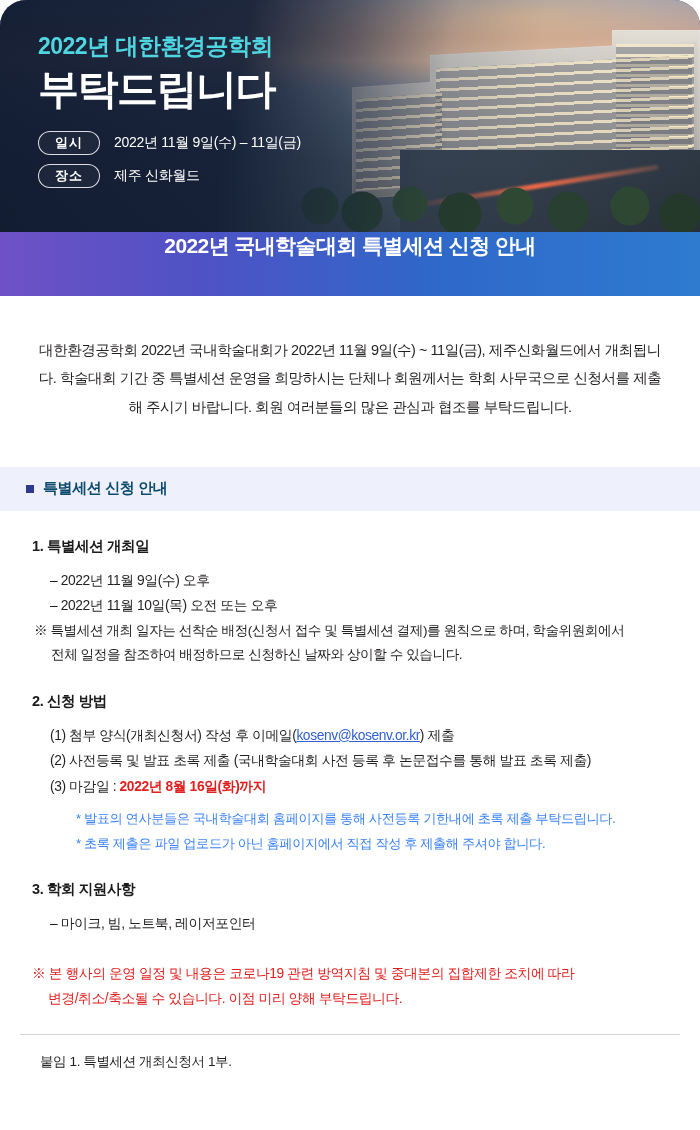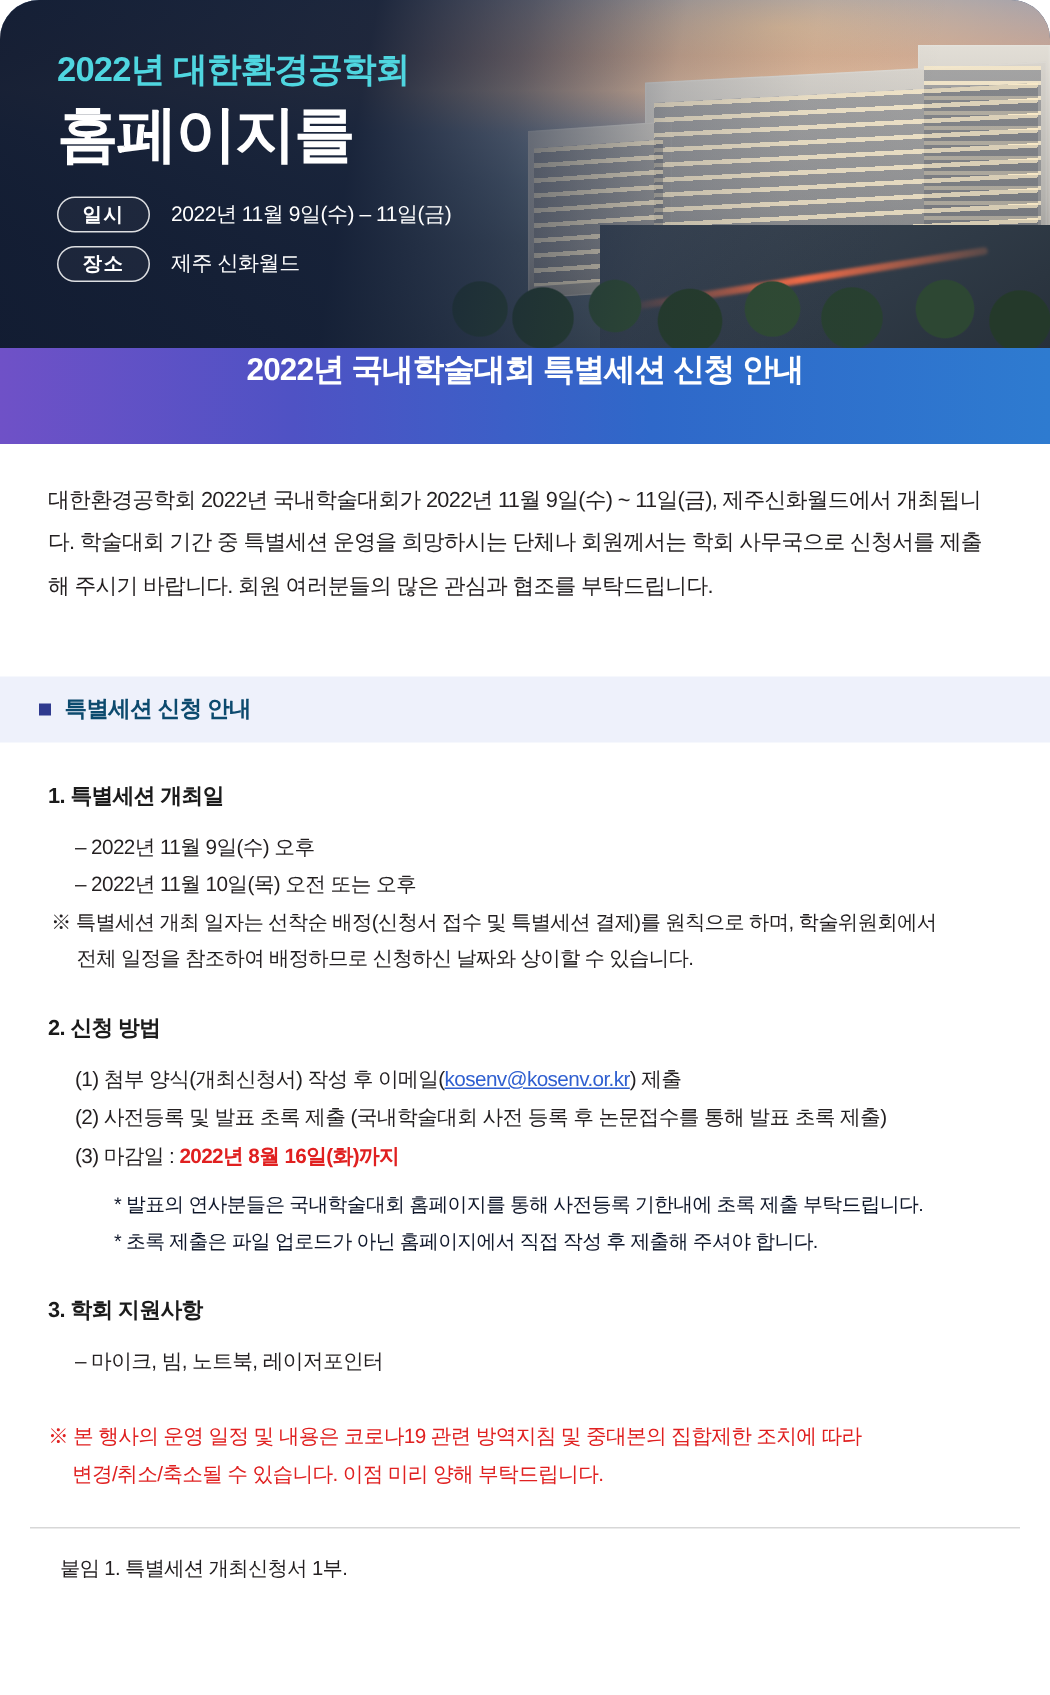--- a/index.html
+++ b/index.html
@@ -154,21 +154,22 @@
   }
   .banner-text {
     color: #ffffff;
     font-size: 21px;
     font-weight: 700;
     letter-spacing: -0.6px;
   }
 
   
   .intro {
-    padding: 24px 32px 8px 32px;
+    padding: 40px 32px 8px 32px;
+    text-align: center;
   }
   .intro p {
     font-size: 14.5px;
     line-height: 1.95;
     color: #231f20;
     letter-spacing: -0.45px;
   }
 
   
   .sec-bar {
@@ -225,21 +226,21 @@
     font-size: 13.6px;
     line-height: 1.8;
     color: #231f20;
     letter-spacing: -0.45px;
     margin-left: 2px;
   }
   .note .ind { display: block; margin-left: 17px; }
   .sub-note {
     font-size: 13.2px;
     line-height: 1.85;
-    color: #0f172a;
+    color: #3b82f6;
     letter-spacing: -0.4px;
     margin-left: 26px;
   }
   .blk { margin-bottom: 24px; }
   .mail { color: #2f5fd0; text-decoration: underline; }
   .red-b { color: #e02020; font-weight: 700; }
   .warn {
     margin-top: 22px;
     font-size: 13.8px;
     line-height: 1.85;
@@ -275,21 +276,21 @@
       <div class="win w3"></div>
       <div class="win w1"></div>
       <div class="win w2"></div>
       <div class="road"></div>
       <div class="trees"></div>
     </div>
     <div class="hero-scrim"></div>
 
     <div class="hero-text">
       <div class="hero-sub">2022년 대한환경공학회</div>
-      <div class="hero-title">홈페이지를</div>
+      <div class="hero-title">부탁드립니다</div>
 
       <div class="hero-rows">
         <div class="hero-row">
           <div class="pill">일시</div>
           <div class="hero-row-text">2022년 11월 9일(수) – 11일(금)</div>
         </div>
         <div class="hero-row">
           <div class="pill">장소</div>
           <div class="hero-row-text">제주 신화월드</div>
         </div>

